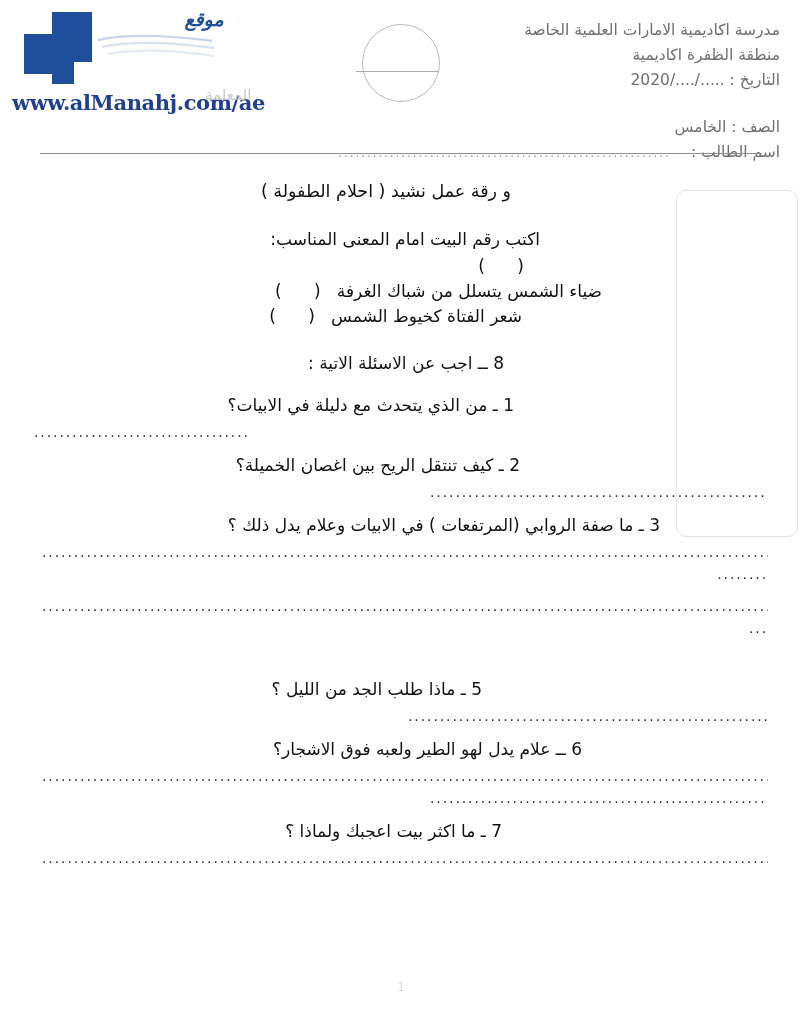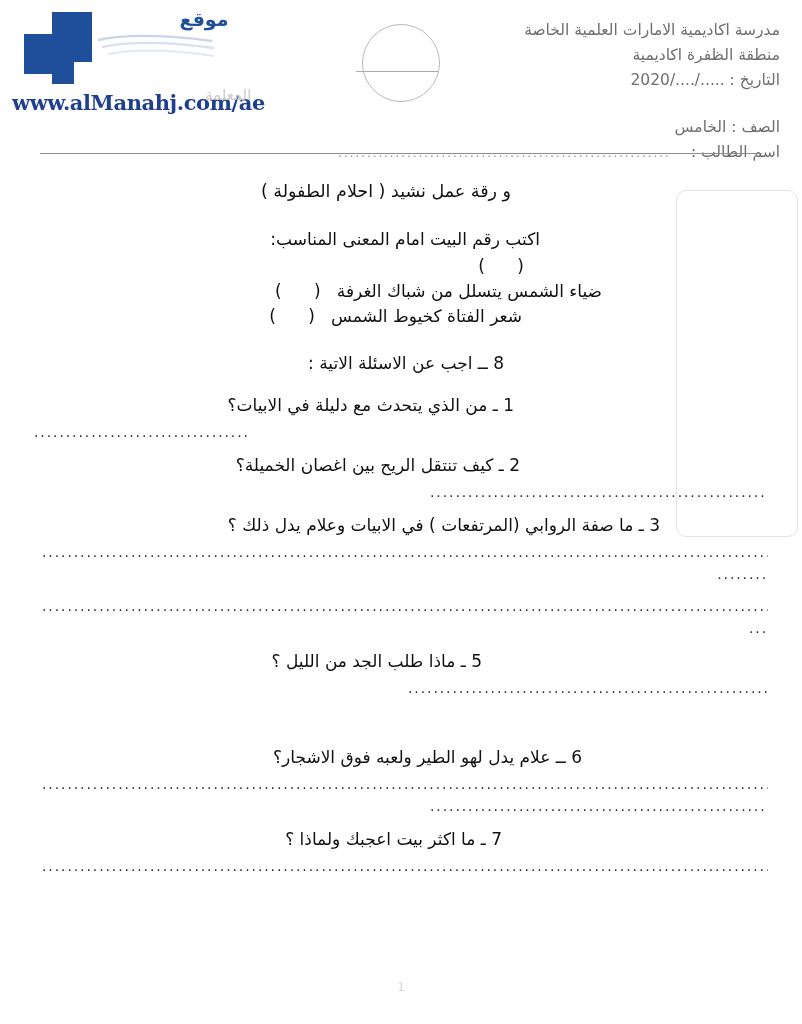--- a/index.html
+++ b/index.html
@@ -59,20 +59,21 @@
     height: 22px;
     background: #ffffff;
   }
   .logo-ar {
     position: absolute;
     left: 96px;
     top: 2px;
     width: 200px;
     text-align: center;
     direction: rtl;
+    font-style: italic;
   }
   .logo-ar .l1 {
     font-size: 19px;
     font-weight: bold;
     color: #1f4e9b;
     line-height: 22px;
     letter-spacing: -0.5px;
   }
   .logo-ar .l2 {
     font-size: 22px;
@@ -247,22 +248,22 @@
 
   .q {
     font-size: 17px;
     line-height: 28px;
     white-space: nowrap;
   }
   .q.indent-1 { padding-right: 254px; }
   .q.indent-2 { padding-right: 248px; }
   .q.indent-3 { padding-right: 108px; }
   .q.indent-4 { padding-right: 164px; }
-  .q.indent-5 { padding-right: 286px; }
-  .q.indent-6 { padding-right: 186px; margin-top: 36px; }
+  .q.indent-5 { padding-right: 286px; margin-top: 28px; }
+  .q.indent-6 { padding-right: 186px; }
   .q.indent-7 { padding-right: 266px; }
 
   .dots {
     color: #2a2a2a;
     font-size: 14px;
     letter-spacing: 1.9px;
     line-height: 18px;
     overflow: hidden;
     white-space: nowrap;
     direction: ltr;

